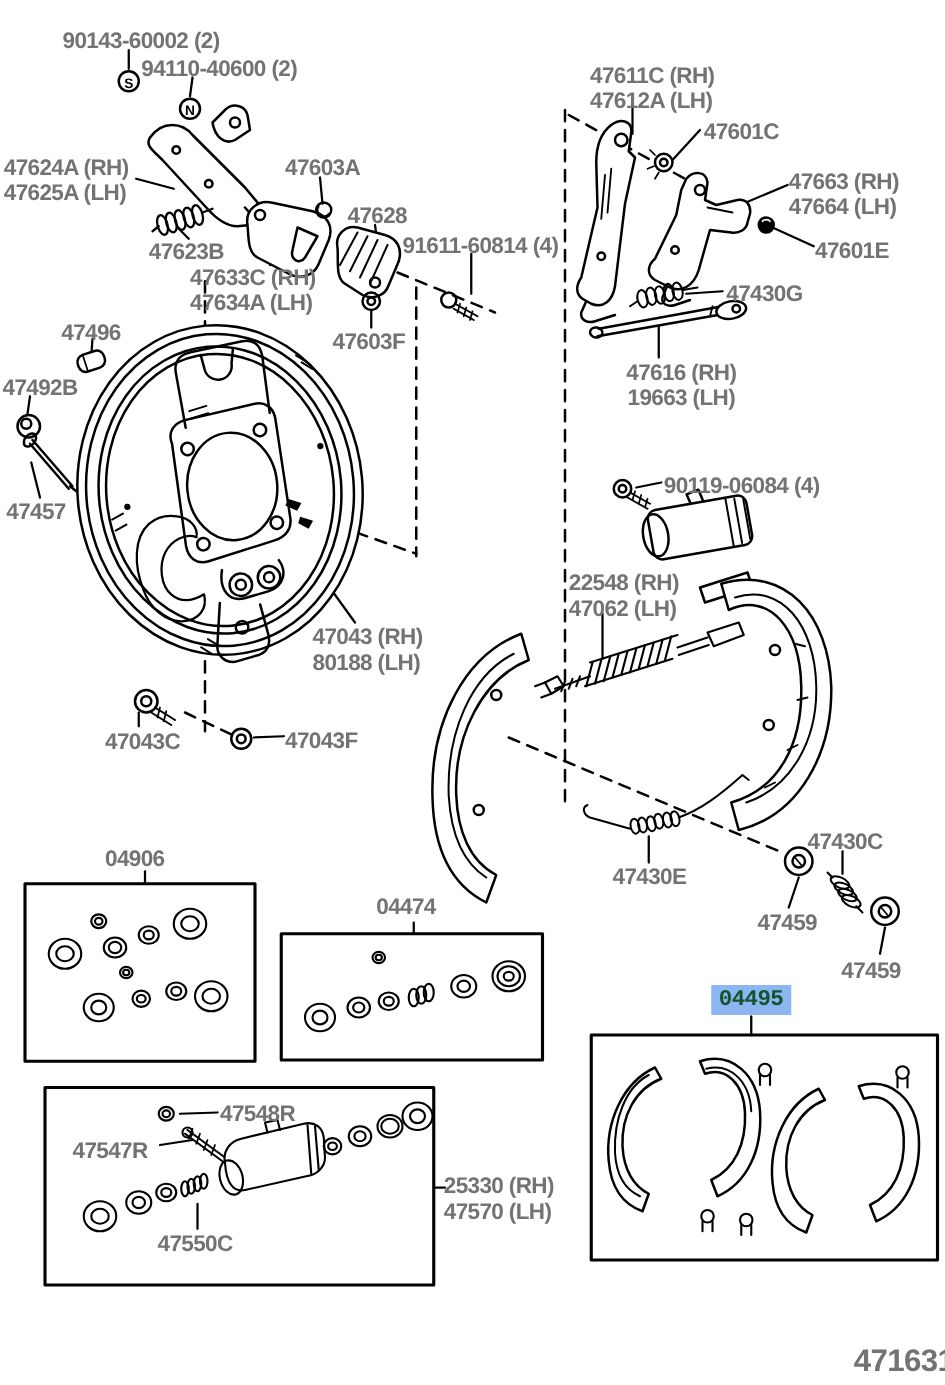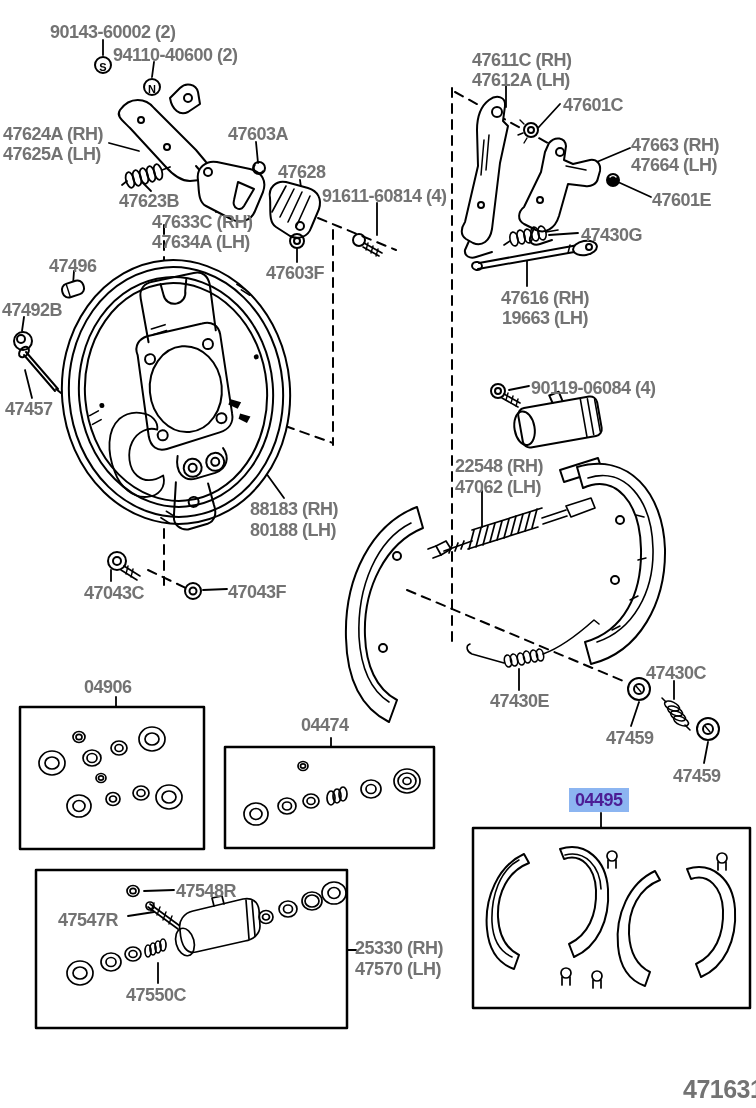--- a/index.html
+++ b/index.html
@@ -1,21 +1,21 @@
 <!DOCTYPE html>
 <html><head>
 <meta charset="utf-8">
 <style>
   html,body{margin:0;padding:0;background:#fff;}
   .page{position:relative;width:756px;height:1108px;background:#fff;overflow:hidden;
         font-family:"Liberation Sans","DejaVu Sans",sans-serif;}
   svg{position:absolute;left:0;top:0;}
   .lbl{position:absolute;font-weight:700;font-size:18px;line-height:20px;
        letter-spacing:-0.5px;white-space:nowrap;color:#737373;}
-  .hl{background:#8CB5F1;color:#4c1d95;padding:1px 6px;line-height:22px;}
+  .hl{background:#8CB5F1;color:#14532d;padding:1px 6px;line-height:22px;font-family:Liberation Mono, monospace;}
   .fig{font-size:25px;}
   .sym{position:absolute;width:18px;height:18px;border:2px solid #000;border-radius:50%;
        font-weight:700;font-size:11px;line-height:18px;text-align:center;color:#000;box-sizing:border-box;}
 </style>
 </head>
 <body>
 
 <div class="page">
 
 <svg width="756" height="1108" viewBox="0 0 756 1108" fill="none" stroke="#000" stroke-width="2" stroke-linecap="round" stroke-linejoin="round">
@@ -397,21 +397,21 @@
 <div class="lbl" style="left:563px;top:95px">47601C</div>
 <div class="lbl" style="left:631px;top:135px">47663 (RH)</div>
 <div class="lbl" style="left:631px;top:155px">47664 (LH)</div>
 <div class="lbl" style="left:652px;top:190px">47601E</div>
 <div class="lbl" style="left:581px;top:225px">47430G</div>
 <div class="lbl" style="left:501px;top:288px">47616 (RH)</div>
 <div class="lbl" style="left:502px;top:308px">19663 (LH)</div>
 <div class="lbl" style="left:531px;top:378px">90119-06084 (4)</div>
 <div class="lbl" style="left:455px;top:456px">22548 (RH)</div>
 <div class="lbl" style="left:455px;top:477px">47062 (LH)</div>
-<div class="lbl" style="left:250px;top:499px">88183 (RH)</div>
+<div class="lbl" style="left:250px;top:499px">47043 (RH)</div>
 <div class="lbl" style="left:250px;top:520px">80188 (LH)</div>
 <div class="lbl" style="left:84px;top:583px">47043C</div>
 <div class="lbl" style="left:228px;top:582px">47043F</div>
 <div class="lbl" style="left:84px;top:677px">04906</div>
 <div class="lbl" style="left:301px;top:715px">04474</div>
 <div class="lbl" style="left:490px;top:691px">47430E</div>
 <div class="lbl" style="left:646px;top:663px">47430C</div>
 <div class="lbl" style="left:606px;top:728px">47459</div>
 <div class="lbl" style="left:673px;top:766px">47459</div>
 <div class="lbl hl" style="left:569px;top:788px">04495</div>

